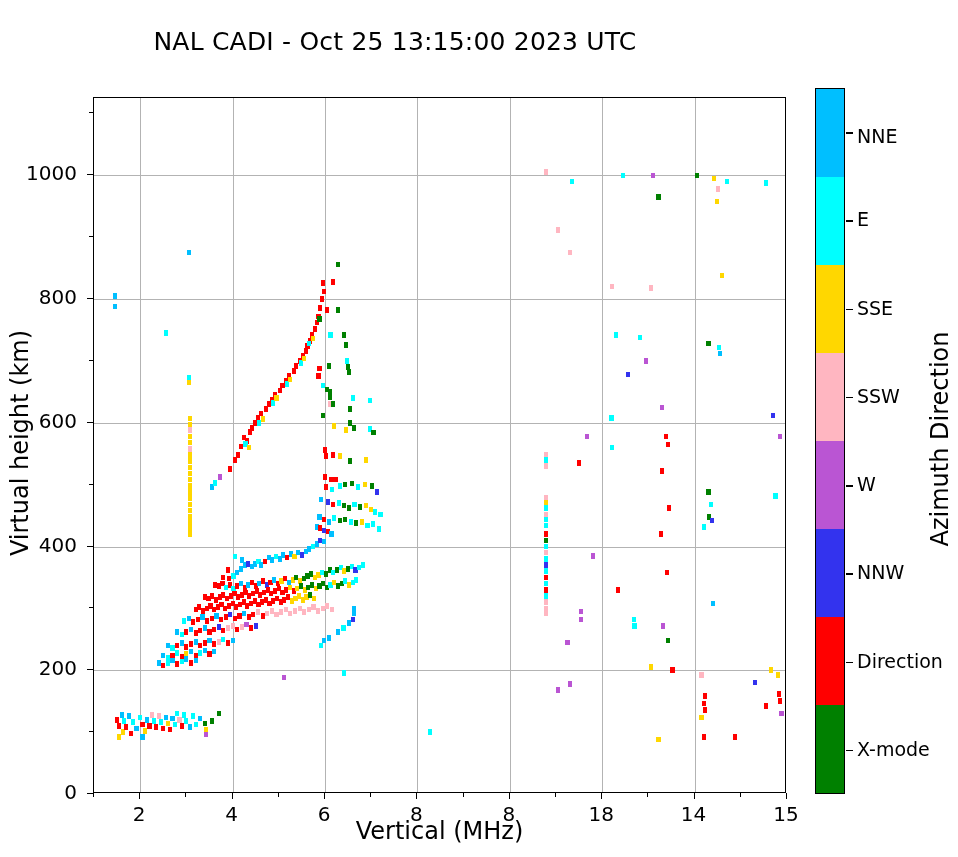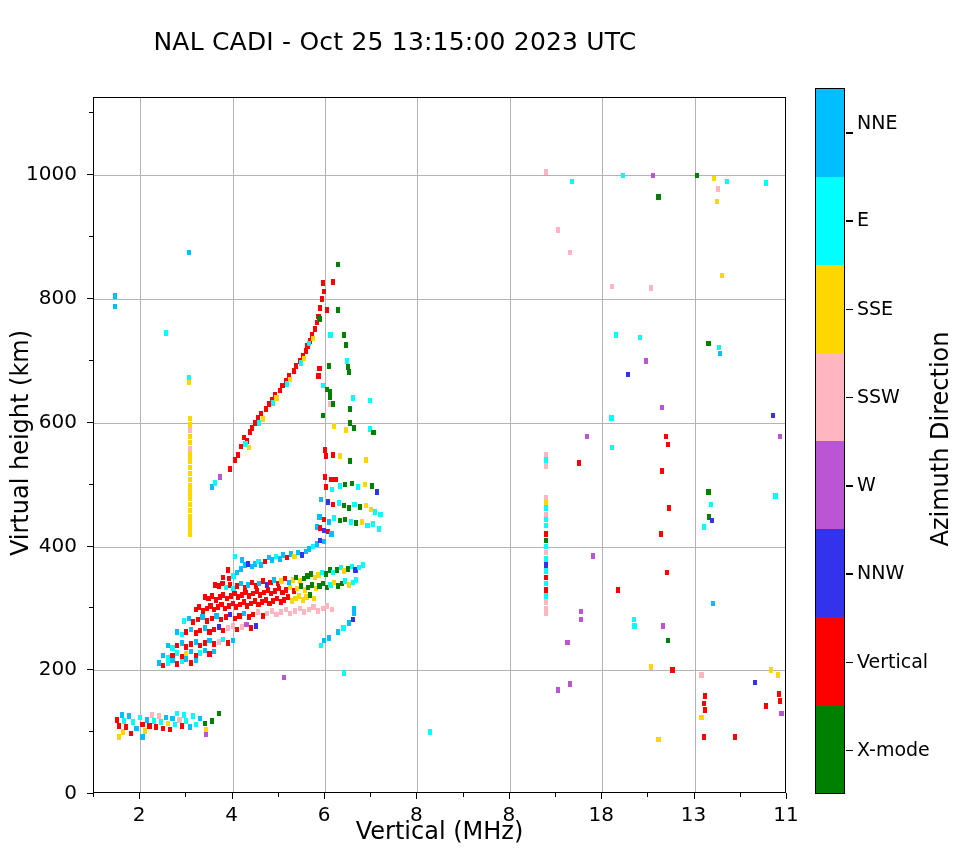--- a/index.html
+++ b/index.html
@@ -631,22 +631,22 @@
     <div class="tick-h minor" style="left: 89px; top: 236.2px;"></div>
     <div class="tick-h minor" style="left: 89px; top: 112.467px;"></div>
   </div>
 <div id="labels">
     <div class="xlab" style="left: 109.2px; top: 802px;">2</div>
     <div class="xlab" style="left: 201.6px; top: 802px;">4</div>
     <div class="xlab" style="left: 294px; top: 802px;">6</div>
     <div class="xlab" style="left: 386.4px; top: 802px;">8</div>
     <div class="xlab" style="left: 478.8px; top: 802px;">8</div>
     <div class="xlab" style="left: 571.2px; top: 802px;">18</div>
-    <div class="xlab" style="left: 663.6px; top: 802px;">13</div>
-    <div class="xlab" style="left: 756px; top: 802px;">11</div>
+    <div class="xlab" style="left: 663.6px; top: 802px;">14</div>
+    <div class="xlab" style="left: 756px; top: 802px;">15</div>
     <div class="ylab" style="left: -3px; top: 780px;">0</div>
     <div class="ylab" style="left: -3px; top: 656.267px;">200</div>
     <div class="ylab" style="left: -3px; top: 532.533px;">400</div>
     <div class="ylab" style="left: -3px; top: 408.8px;">600</div>
     <div class="ylab" style="left: -3px; top: 285.067px;">800</div>
     <div class="ylab" style="left: -3px; top: 161.333px;">1000</div>
   </div>
 
 <div id="xaxis-title">Vertical (MHz)</div>
 <div style="position:absolute;left:0;top:0;width:0;height:0;">
@@ -667,24 +667,24 @@
     <div class="ctick" style="top: 132.125px;"></div>
     <div class="ctick" style="top: 220.375px;"></div>
     <div class="ctick" style="top: 308.625px;"></div>
     <div class="ctick" style="top: 396.875px;"></div>
     <div class="ctick" style="top: 485.125px;"></div>
     <div class="ctick" style="top: 573.375px;"></div>
     <div class="ctick" style="top: 661.625px;"></div>
     <div class="ctick" style="top: 749.875px;"></div>
   </div>
 <div id="cbar-labels">
-    <div class="clab" style="top: 111px;">NNE</div>
+    <div class="clab" style="top: 125px;">NNE</div>
     <div class="clab" style="top: 208.375px;">E</div>
     <div class="clab" style="top: 296.625px;">SSE</div>
     <div class="clab" style="top: 384.875px;">SSW</div>
     <div class="clab" style="top: 473.125px;">W</div>
     <div class="clab" style="top: 561.375px;">NNW</div>
-    <div class="clab" style="top: 649.625px;">Vertical</div>
+    <div class="clab" style="top: 649.625px;">Direction</div>
     <div class="clab" style="top: 737.875px;">X-mode</div>
   </div>
 <div style="position:absolute;left:0;top:0;width:0;height:0;">
   <div id="cbar-title" style="left: 780px; top: 425px;">Azimuth Direction</div>
 </div>
 
 </body></html>

